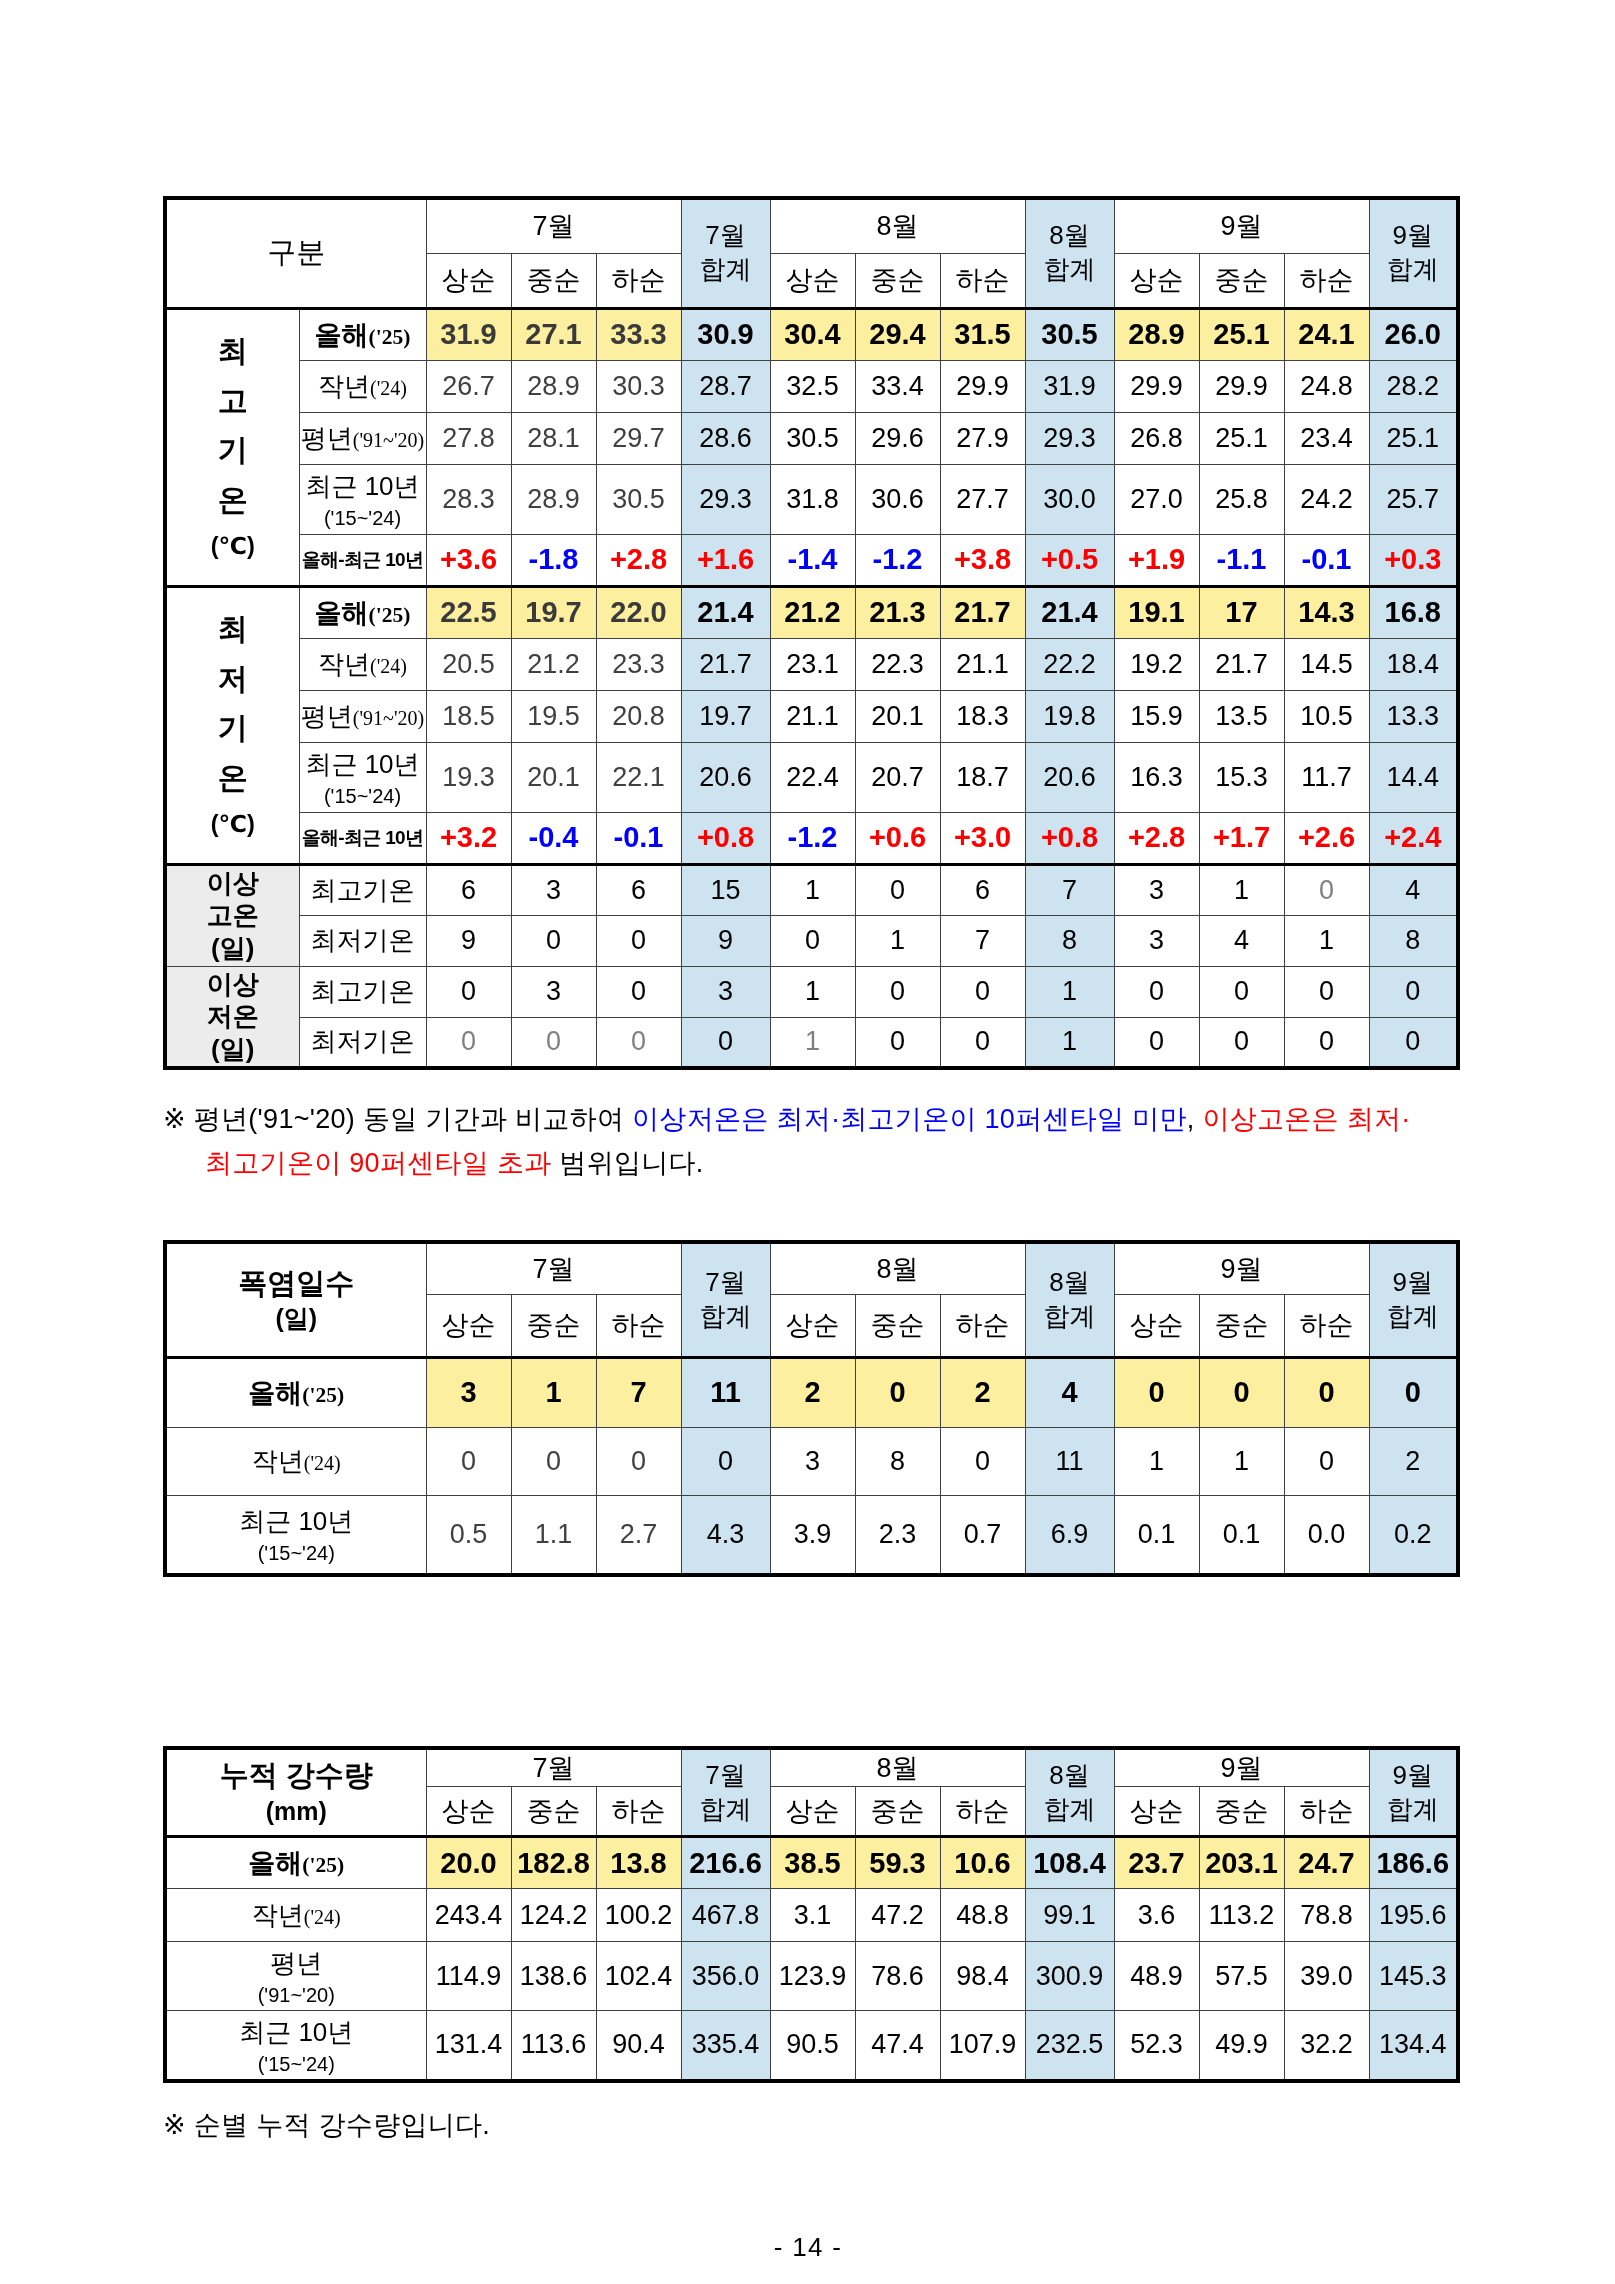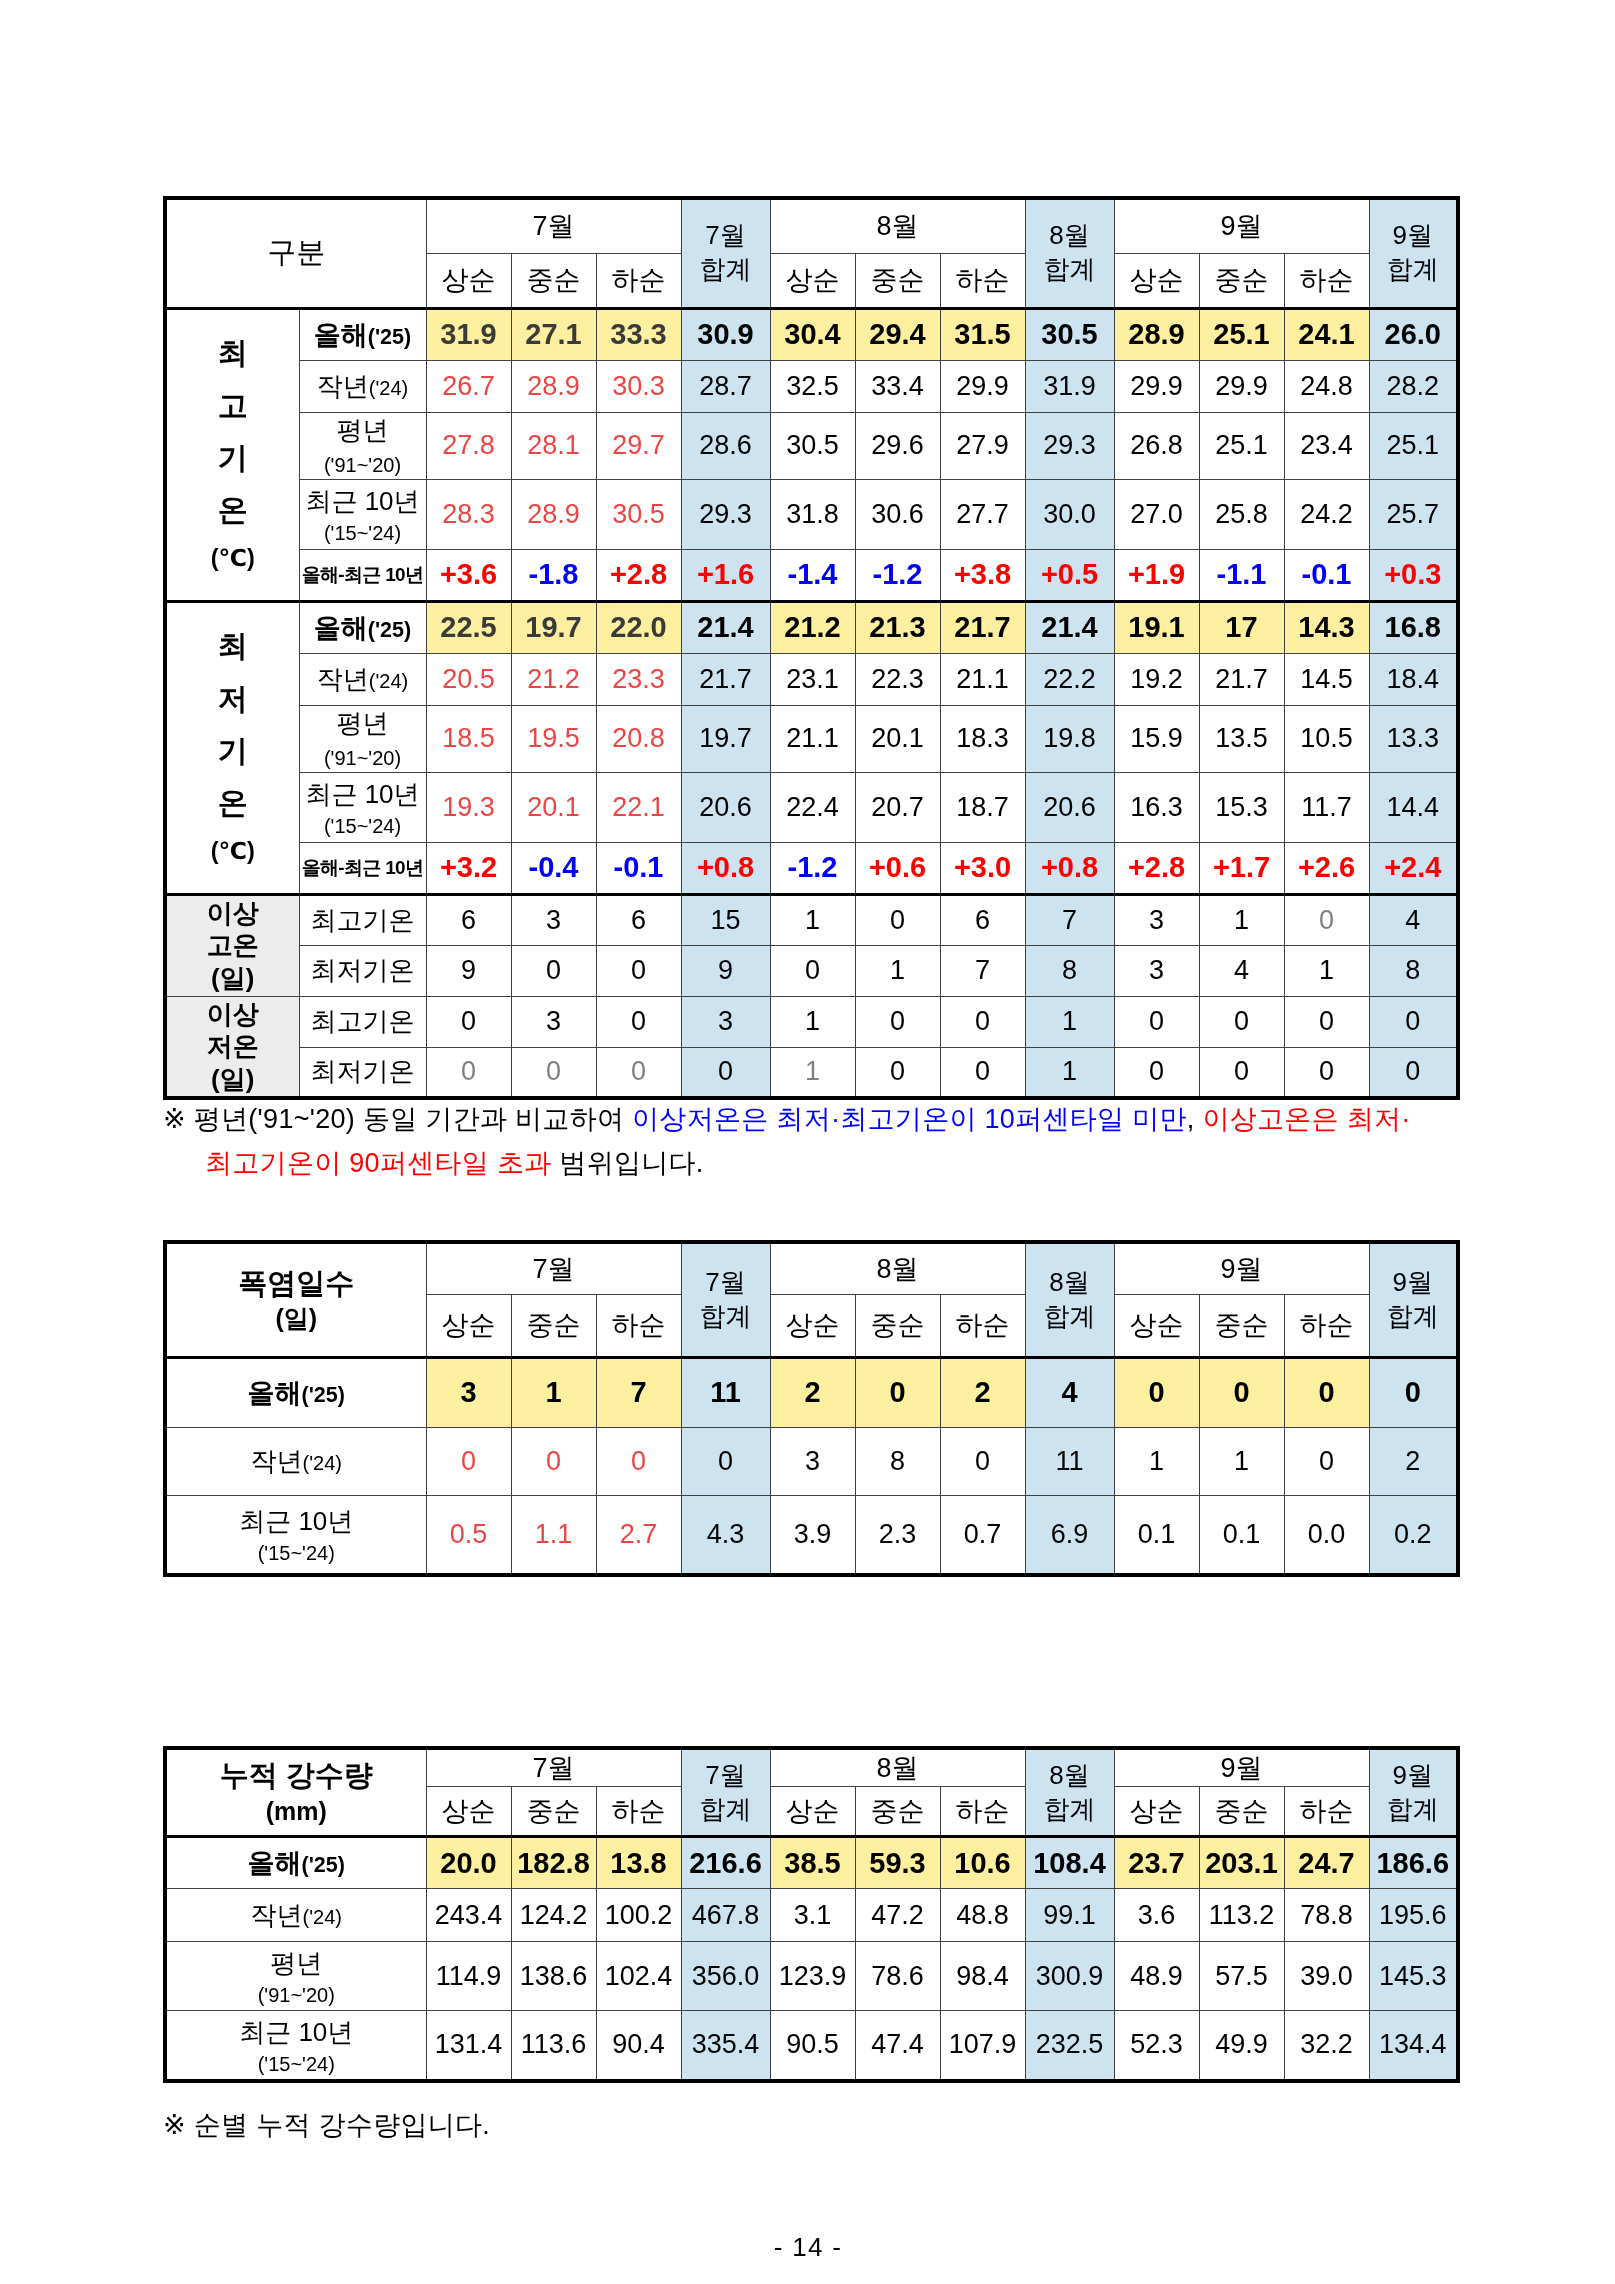--- a/index.html
+++ b/index.html
@@ -18,28 +18,28 @@
   .cornerb{font-weight:bold;font-size:29px;line-height:1.3;}
   .cornerb .small{font-size:25px;}
   .mhead{font-size:27px;}
   .phead{font-size:27px;}
   .tot{background:#CDE3F0;}
   .totline{font-size:26px;line-height:1.3;}
 
   td.v{font-size:27px;}
   td.b{font-weight:bold;font-size:29px;}
   .cur{background:#FDEFA0;}
-  .cgray{color:#ef4444;}
+  .cgray{color:#404040;}
   .cdark{color:#3a3a3a;}
   .cred{color:#ff0000;}
   .cblue{color:#0000ff;}
   .csoft{color:#808080;}
 
   th.rl{font-weight:normal;font-size:26px;background:#fff;}
-  th.rl .sub{font-size:20px;}
+  th.rl .sub{font-size:20px;font-family:Liberation Serif, serif;}
   th.rl.cur{font-weight:bold;}
   th.rl.cur .lb{font-size:27px;}
   th.rl.cur .sub{font-size:21.5px;}
   th.rl .subline{display:block;font-size:20px;line-height:1.1;margin-top:2.6px;}
   th.rl.difflbl{font-weight:bold;font-size:19px;letter-spacing:-0.7px;}
 
   th.cat{position:relative;background:#fff;}
   th.cat.catgray{background:#ECECEC;}
   .vstack{position:absolute;inset:6.5px 0;display:flex;flex-direction:column;justify-content:space-evenly;
           align-items:center;font-weight:bold;font-size:30px;line-height:1;}

